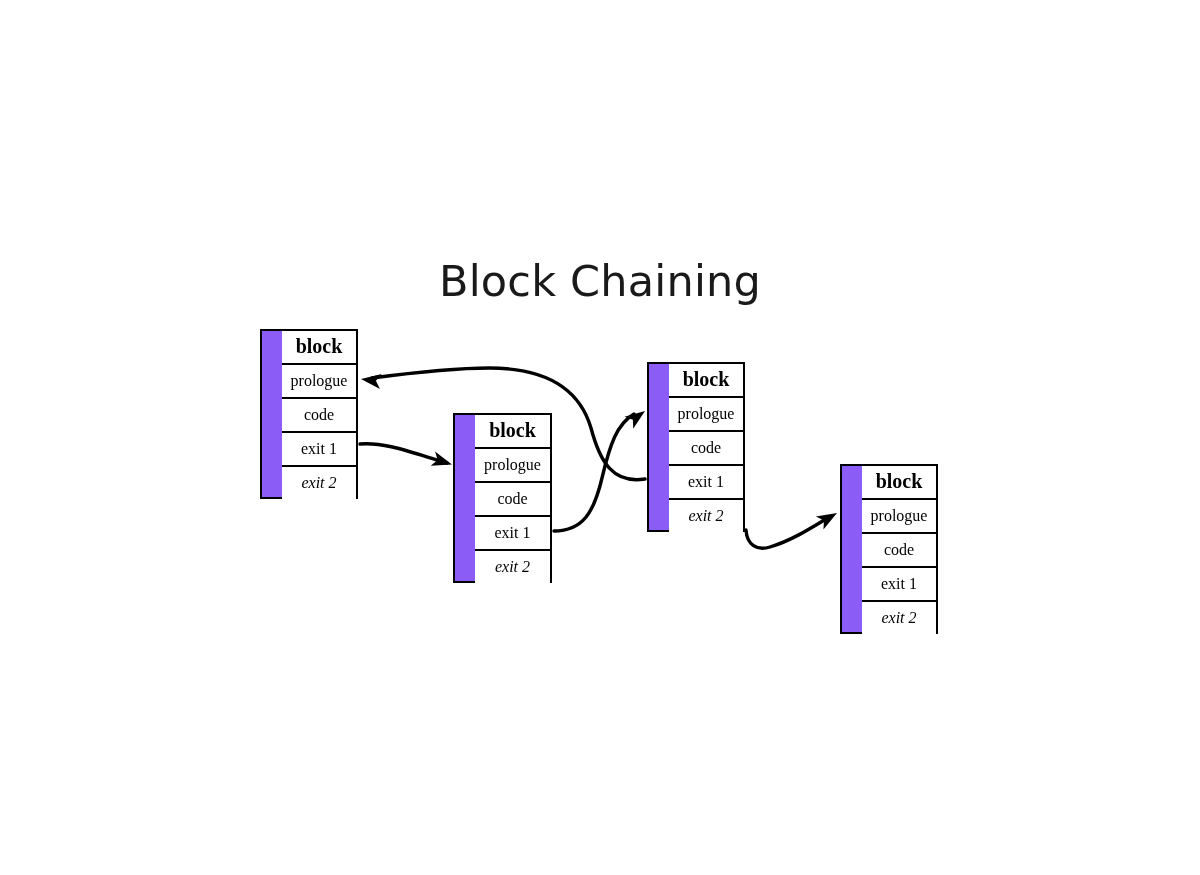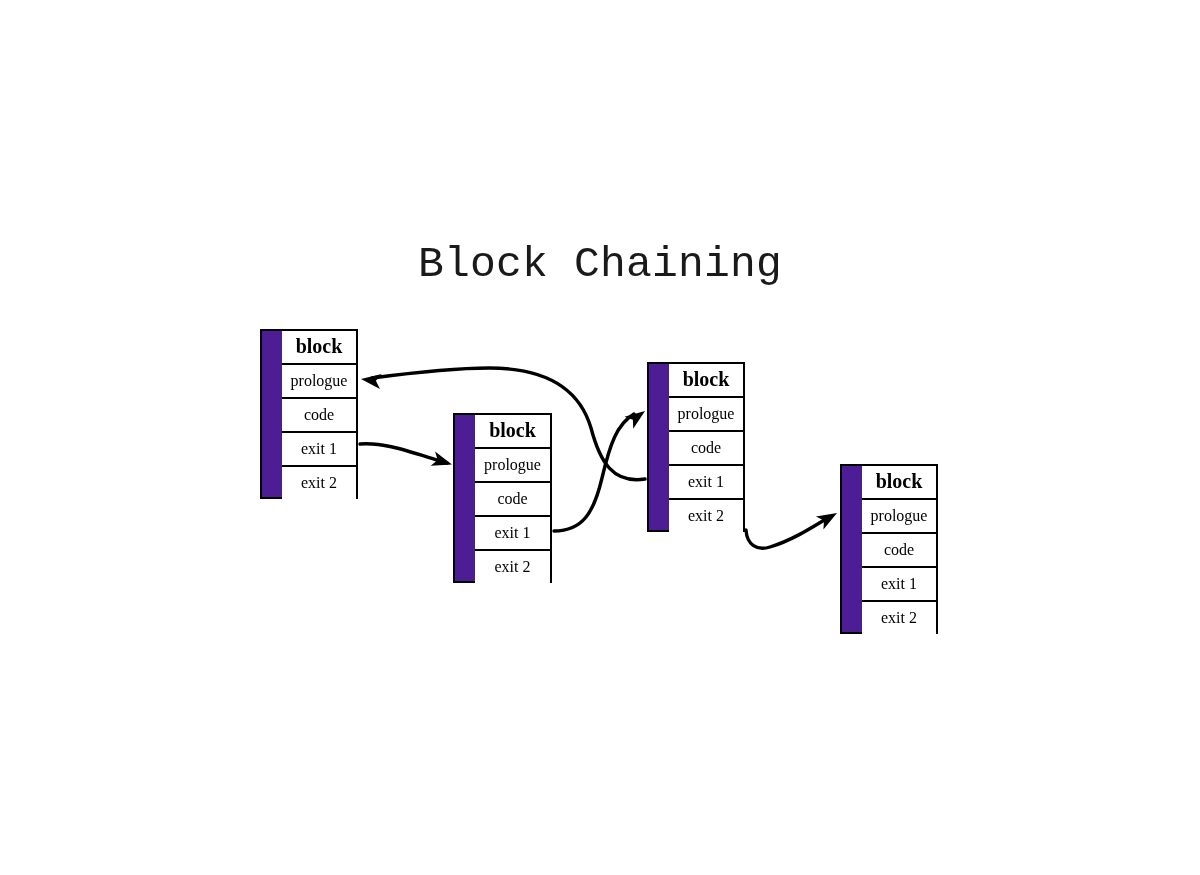--- a/index.html
+++ b/index.html
@@ -29,38 +29,39 @@
     font-size: 43px;
     font-weight: 400;
     letter-spacing: 0.2px;
     color: #1a1a1a;
     white-space: nowrap;
   }
   .block {
     position: absolute;
     box-sizing: border-box;
     border: 2.5px solid #000000;
-    background: #4c1d95;
+    background: #8b5cf6;
     z-index: 5;
     padding-left: 20px;
   }
   .block-row {
     box-sizing: border-box;
     height: 34px;
     line-height: 31px;
     text-align: center;
     font-size: 16px;
     font-family: "Liberation Serif", serif;
     background: #ffffff;
     border-bottom: 2.5px solid #000000;
     white-space: nowrap;
     overflow: hidden;
   }
   .block-row:last-child {
     border-bottom: none;
+    font-style: italic;
   }
   .block-row.header {
     font-weight: bold;
     font-size: 20px;
   }
   #arrow-layer {
     position: absolute;
     left: 0;
     top: 0;
     width: 1200px;
@@ -73,21 +74,21 @@
     stroke: #000000;
     stroke-width: 3.4;
     stroke-linecap: round;
   }
 </style>
 </head>
 <body>
 
 <div id="canvas">
 
-  <div id="title" style="top: 240px; font-family: Liberation Mono, monospace;">Block Chaining</div>
+  <div id="title" style="top: 256px;">Block Chaining</div>
 
   <svg id="arrow-layer" viewBox="0 0 1200 875">
       <g>
         <path class="edge-path" d="M 360,444 C 385,442 410,452 447,463" stroke="#000000"></path>
         <polygon points="0,0 -20,-7.5 -15,0 -20,7.5" fill="#000000" transform="translate(452,464.5) rotate(17)"></polygon>
       </g>
       <g>
         <path class="edge-path" d="M 554,531 C 583,531 594,512 602,478 C 610,444 617,424 634,414" stroke="#000000"></path>
         <polygon points="0,0 -20,-7.5 -15,0 -20,7.5" fill="#000000" transform="translate(645,411) rotate(-36)"></polygon>
       </g>

